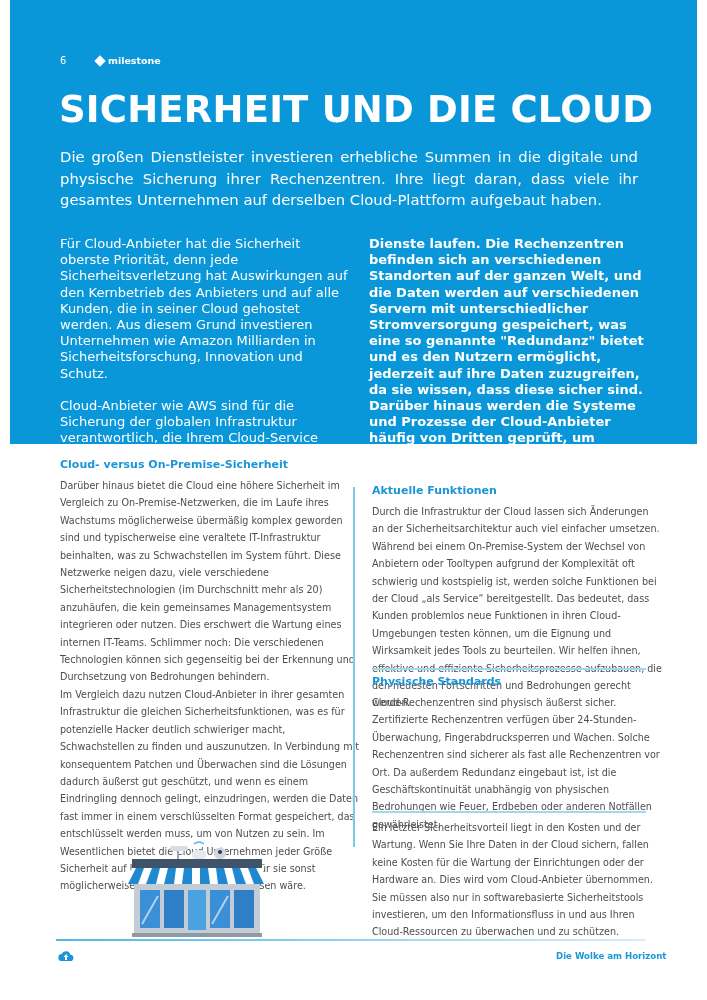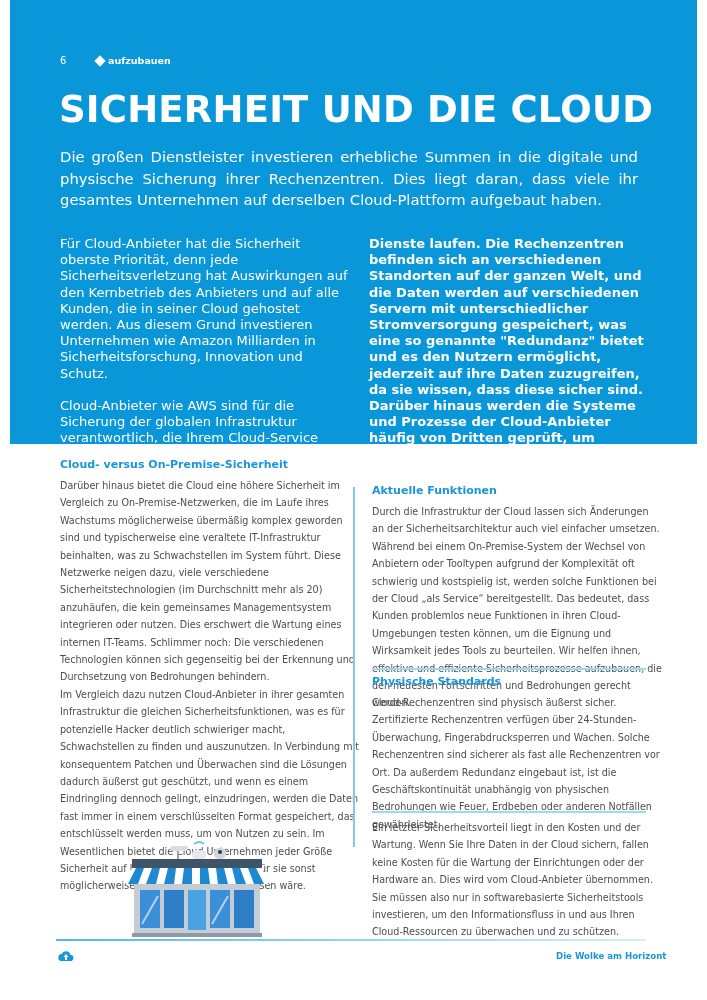--- a/index.html
+++ b/index.html
@@ -37,25 +37,25 @@
   .footer-text { position: absolute; left: 538px; top: 951px; font-size: 8.6px; font-weight: bold; color: #1a96d8; margin-left: 18px; }
 </style>
 </head>
 <body>
 
 <div class="hero"></div>
 
 <div class="page-num">6</div>
 <div class="logo">
   <span class="diamond"></span>
-  <span>aufzubauen</span>
+  <span>milestone</span>
 </div>
 
 <h1 class="title">SICHERHEIT UND DIE CLOUD</h1>
-<p class="lead">Die großen Dienstleister investieren erhebliche Summen in die digitale und physische Sicherung ihrer Rechenzentren. Dies liegt daran, dass viele ihr gesamtes Unternehmen auf derselben Cloud-Plattform aufgebaut haben.</p>
+<p class="lead">Die großen Dienstleister investieren erhebliche Summen in die digitale und physische Sicherung ihrer Rechenzentren. Ihre liegt daran, dass viele ihr gesamtes Unternehmen auf derselben Cloud-Plattform aufgebaut haben.</p>
 
 <div class="intro-col intro-left">
   <p>Für Cloud-Anbieter hat die Sicherheit oberste Priorität, denn jede Sicherheitsverletzung hat Auswirkungen auf den Kernbetrieb des Anbieters und auf alle Kunden, die in seiner Cloud gehostet werden. Aus diesem Grund investieren Unternehmen wie Amazon Milliarden in Sicherheitsforschung, Innovation und Schutz.</p>
   <p class="tight">Cloud-Anbieter wie AWS sind für die Sicherung der globalen Infrastruktur verantwortlich, die Ihrem Cloud-Service zugrunde liegt, einschließlich der Hardware, Software, Netzwerke und Einrichtungen, auf nutzen Cloud-</p>
 </div>
 <div class="intro-col intro-right">
   <p class="tight">Dienste laufen. Die Rechenzentren befinden sich an verschiedenen Standorten auf der ganzen Welt, und die Daten werden auf verschiedenen Servern mit unterschiedlicher Stromversorgung gespeichert, was eine so genannte "Redundanz" bietet und es den Nutzern ermöglicht, jederzeit auf ihre Daten zuzugreifen, da sie wissen, dass diese sicher sind.</p>
   <p class="tight">Darüber hinaus werden die Systeme und Prozesse der Cloud-Anbieter häufig von Dritten geprüft, um Vertrauen zu schaffen und die Einhaltung einer Vielzahl von globalen Standards und Vorschriften zu gewährleisten.</p>
 </div>
 

